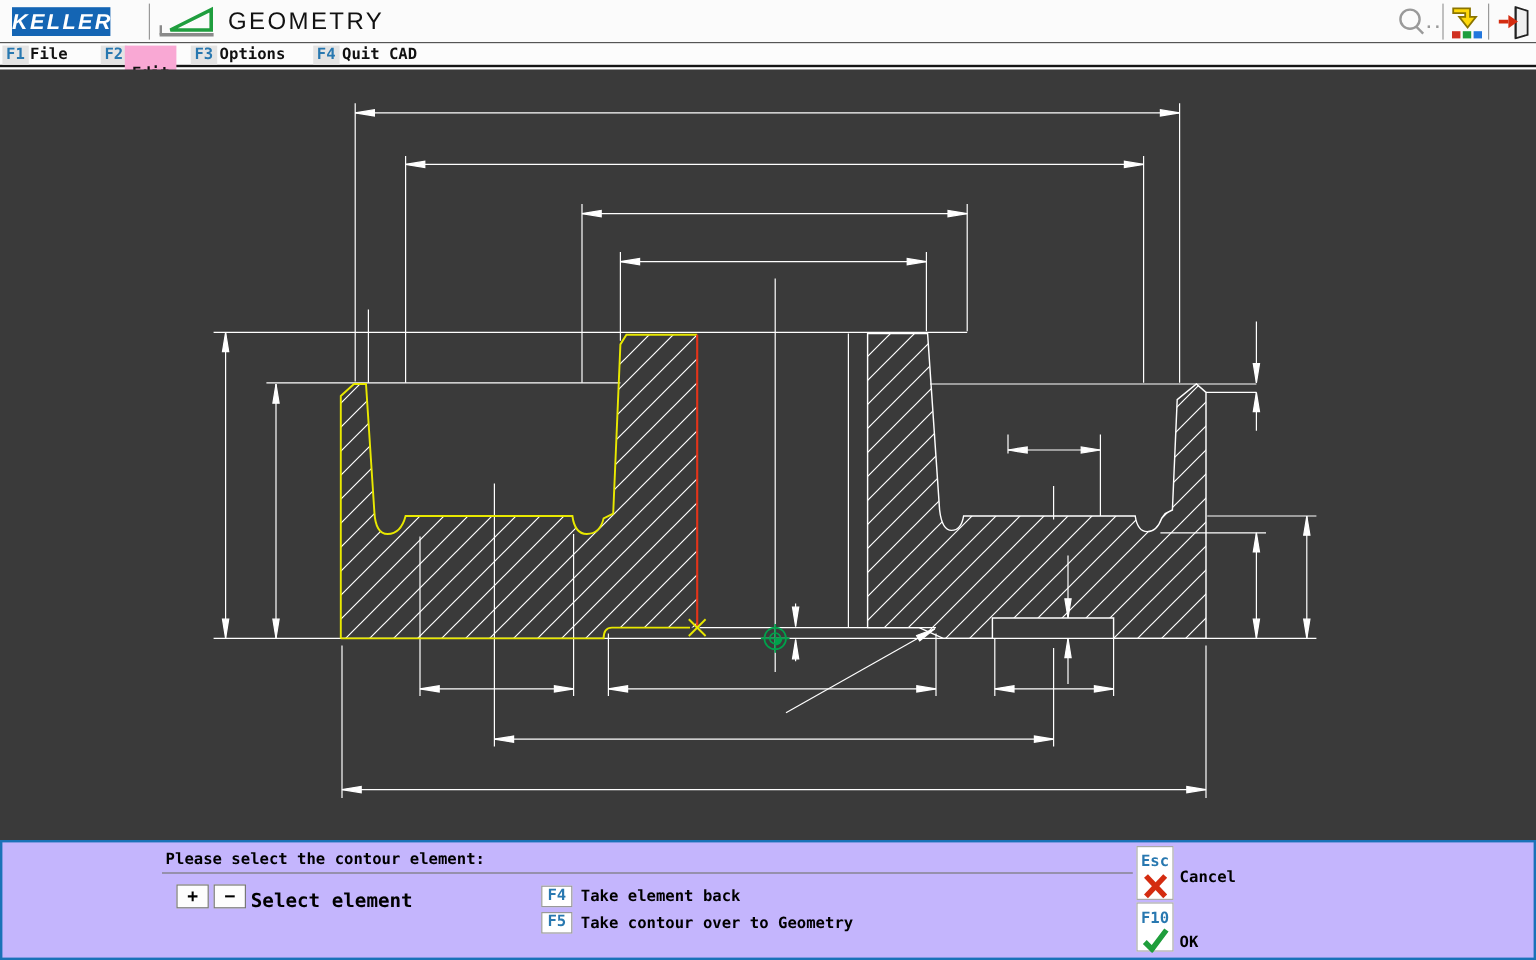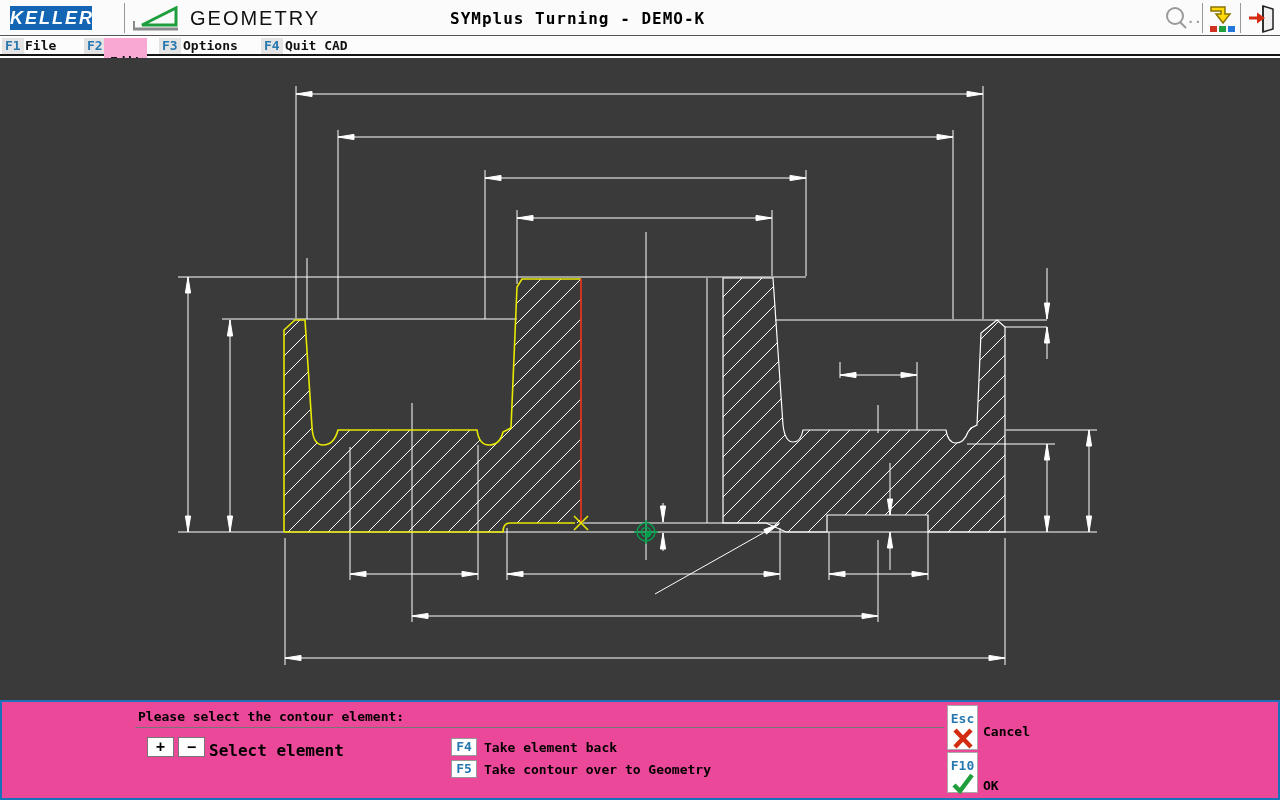--- a/index.html
+++ b/index.html
@@ -20,21 +20,21 @@
   #exit-tool{position:absolute;left:1246px;top:3px;width:30px;height:30px;}
   
   #menubar{position:absolute;left:0;top:37px;width:1280px;height:19px;background:#fcfcfc;border-bottom:2px solid #151515;}
   .mkey{position:absolute;top:1px;height:16px;padding:0 3px;background:#e4e4e4;color:#2878b0;
         font-size:13px;font-weight:bold;line-height:16px;}
   .mlabel{position:absolute;top:1px;height:16px;color:#111;font-size:13px;font-weight:bold;line-height:16px;}
   .mlabel.active{background:#f9a8d4;padding:16px 6px;}
   
   #canvas{position:absolute;left:0;top:58px;width:1280px;height:642px;background:#3a3a3a;}
   
-  #panel{position:absolute;left:0;top:700px;width:1280px;height:100px;background:#ec4899;border:2px solid #1a72b8;}
+  #panel{position:absolute;left:0;top:700px;width:1280px;height:100px;background:#c4b5fd;border:2px solid #1a72b8;}
   #prompt{position:absolute;left:136px;top:7px;font-size:13px;font-weight:bold;color:#000;}
   #prompt-sep{position:absolute;left:133px;top:25px;width:809px;height:1px;background:#777;}
   .sqbtn{position:absolute;top:35px;width:27px;height:20px;border:1px solid #777;background:#fdfdfd;
          font-size:15px;font-weight:bold;text-align:center;line-height:18px;color:#000;}
   #select-label{position:absolute;left:207px;top:39px;font-size:16px;font-weight:bold;color:#000;}
   .fkey{position:absolute;left:449px;width:26px;height:18px;border:1px solid #999;background:#fff;
         color:#2878b0;font-size:13px;font-weight:bold;text-align:center;line-height:16px;}
   .fcmd{position:absolute;left:482px;font-size:13px;font-weight:bold;color:#000;}
   .bigbtn{position:absolute;left:945px;width:31px;border:1px solid #aaa;background:#fff;text-align:center;}
   .bigbtn .bk{display:block;color:#2878b0;font-size:13px;font-weight:bold;line-height:15px;margin-top:5px;}
@@ -47,21 +47,20 @@
   <div id="logo">KELLER</div>
   <div class="vsep" style="left:124px"></div>
   <span id="module-icon">
     <svg width="50" height="28">
       <line x1="4" y1="16" x2="4" y2="24" stroke="#8a8a8a" stroke-width="2"></line>
       <line x1="3" y1="24" x2="48" y2="24" stroke="#8a8a8a" stroke-width="3"></line>
       <polygon points="46,3 46,20 12,20" fill="none" stroke="#1f9e3e" stroke-width="3"></polygon>
     </svg>
   </span>
   <div id="module-name">GEOMETRY</div>
-  <div id="win-title">SYMplus Turning - DEMO-K</div>
   <span id="zoom-tool">
     <svg width="38" height="28">
       <circle cx="13" cy="12" r="8" fill="none" stroke="#9a9a9a" stroke-width="2"></circle>
       <line x1="18" y1="18" x2="24" y2="24" stroke="#9a9a9a" stroke-width="2"></line>
       <text x="25" y="19" font-size="12" font-weight="bold" fill="#9a9a9a">...</text>
     </svg>
   </span>
   <div class="vsep" style="left:1202px"></div>
   <span id="transfer-tool">
     <svg width="32" height="30">

